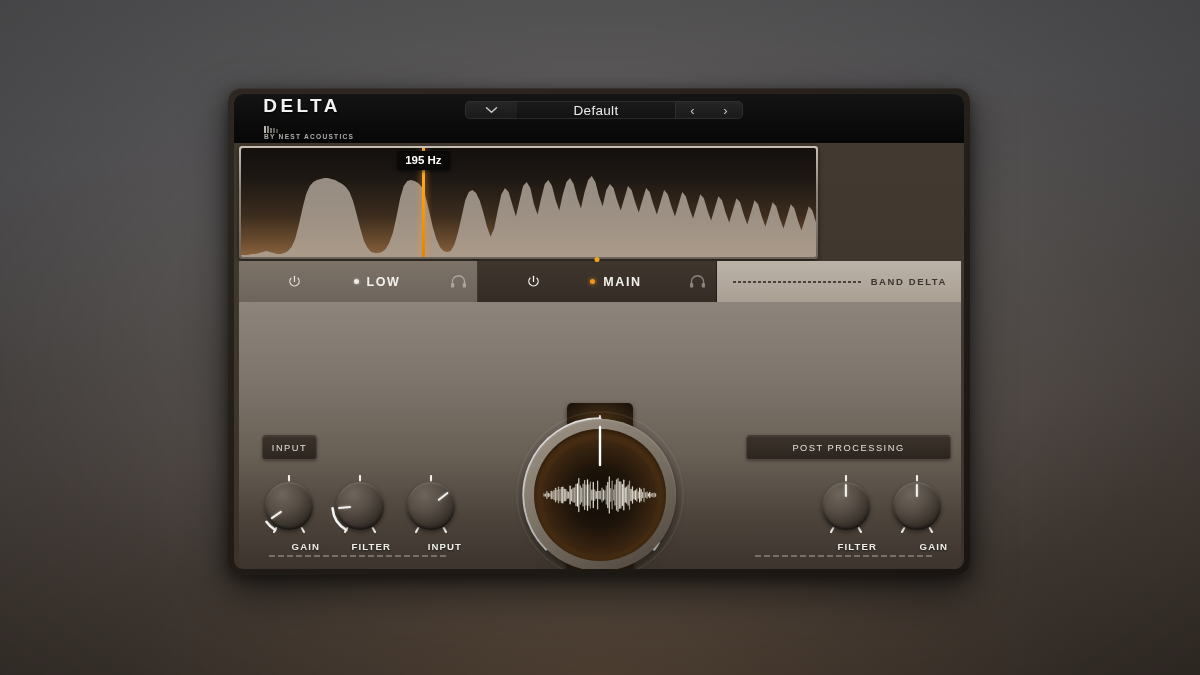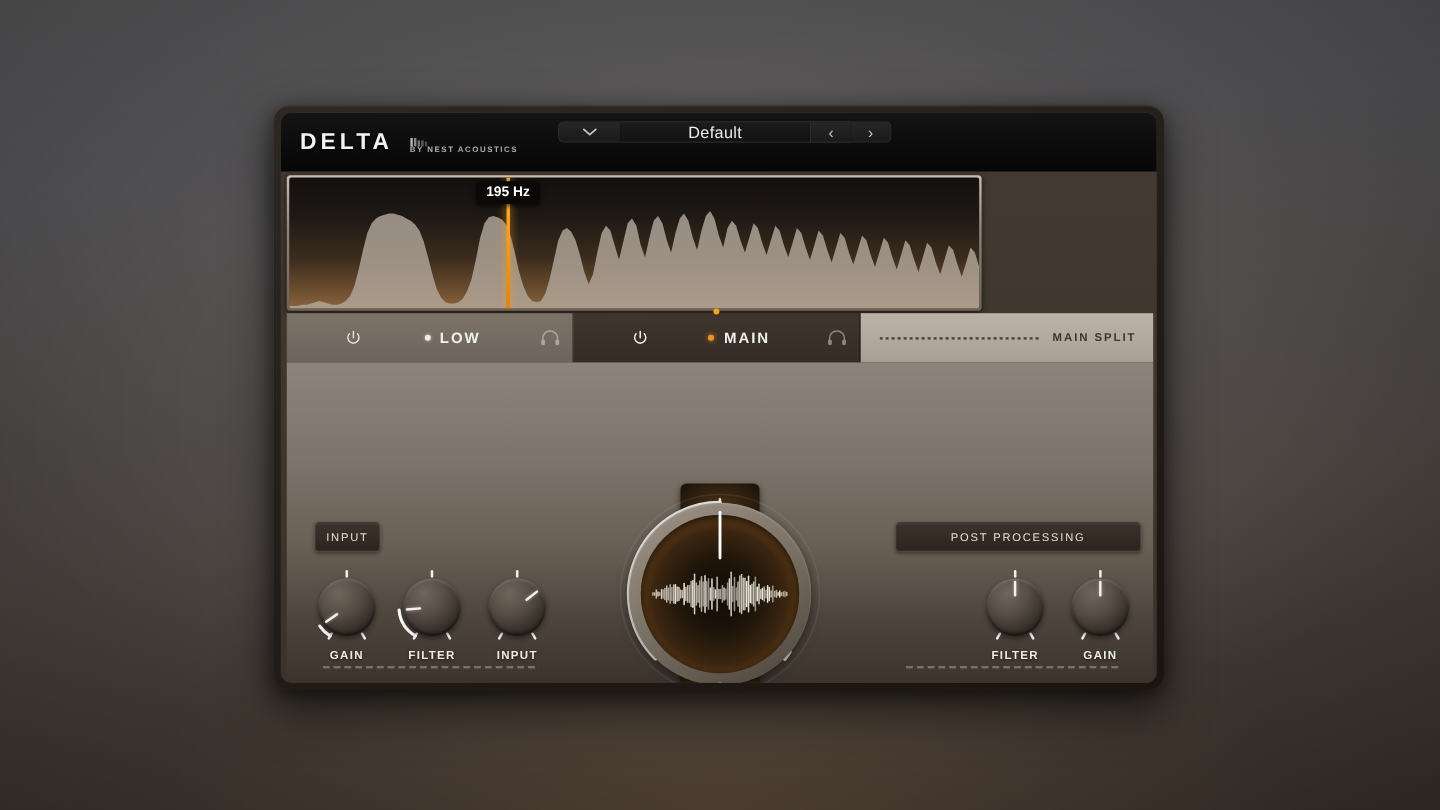--- a/index.html
+++ b/index.html
@@ -50,21 +50,21 @@
   }
 
   
   .header {
     position: relative;
     height: 49px;
     background: linear-gradient(180deg,#141414 0%,#0c0c0c 55%,#070707 100%);
     display: flex; align-items: center;
     border-radius: 8px 8px 0 0;
   }
-  .brand-block { display:flex; align-items:center; padding-left: 16px; }
+  .brand-block { display:flex; align-items:center; padding-left: 16px; flex-direction: column; }
   .logo-delta {
     color:#f2f2f2; font-size: 19px; font-weight: 700;
     letter-spacing: 3.4px;
     text-shadow: 0 1px 2px rgba(0,0,0,.9);
   }
   .byline { margin-left: 14px; line-height: 1; }
   .byline-mark { display:block; height: 7px; margin-bottom: 2px; }
   .byline-mark i {
     display:inline-block; width:2px; background:#b9b6b2; margin-right:1px;
     vertical-align:bottom;
@@ -206,21 +206,21 @@
   #btn-input     { left:23px;  top:133px; width:55px; }
   #btn-sidechain { left:93px;  top:133px; width:143px; }
   #btn-post      { left:507px; top:133px; width:205px; }
   .sc-hp {
     position:absolute; right:4px; top:3px; width:24px; height:17px;
     background: rgba(255,255,255,0.07); border-radius:3px;
     display:flex; align-items:center; justify-content:center; opacity:.55;
   }
 
   
-  .knob-group { position:absolute; width:62px; text-align:center; }
+  .knob-group { position:absolute; width:62px; text-align:right; }
   #k-gain-l   { left:19px;  top:173px; }
   #k-filter-l { left:90px;  top:173px; }
   #k-amount-l { left:161px; top:173px; }
   #k-env      { left:505px; top:173px; }
   #k-filter-r { left:576px; top:173px; }
   #k-gain-r   { left:647px; top:173px; }
 
   .knob {
     position:relative; width:62px; height:62px; margin:0 auto;
   }
@@ -374,21 +374,21 @@
             <svg class="ico" width="17" height="13" viewBox="0 0 22 17">
               <path d="M3 12 L3 9 A8 8 0 0 1 19 9 L19 12" stroke="#f0ede9" stroke-width="1.7" fill="none" stroke-linecap="round"></path>
               <rect x="1.2" y="10.5" width="4.2" height="6" rx="1.6" fill="#f0ede9"></rect>
               <rect x="16.6" y="10.5" width="4.2" height="6" rx="1.6" fill="#f0ede9"></rect>
             </svg>
           </span>
         </div>
 
         <div class="bandsplit">
           <i class="dots"></i>
-          <span>MAIN SPLIT</span>
+          <span>BAND DELTA</span>
         </div>
       </div>
 
       <div class="main-area">
 
         <div class="tag-btn" id="btn-input">INPUT</div>
 
 
         <div class="tag-btn" id="btn-post">POST PROCESSING</div>
 

